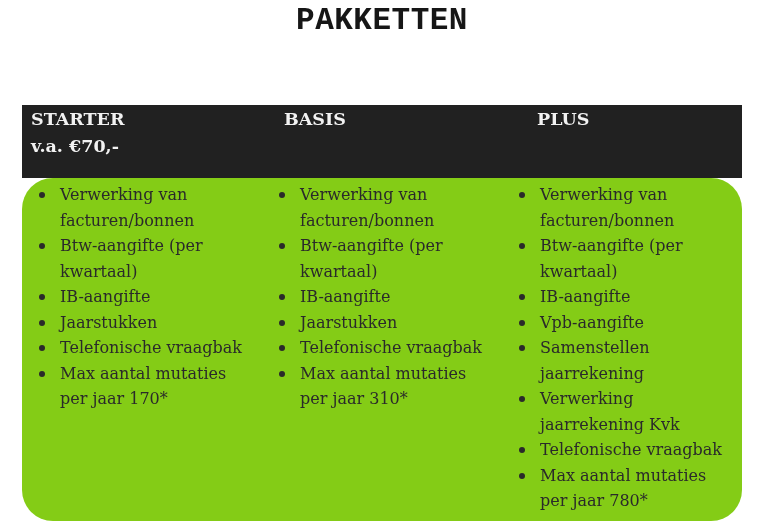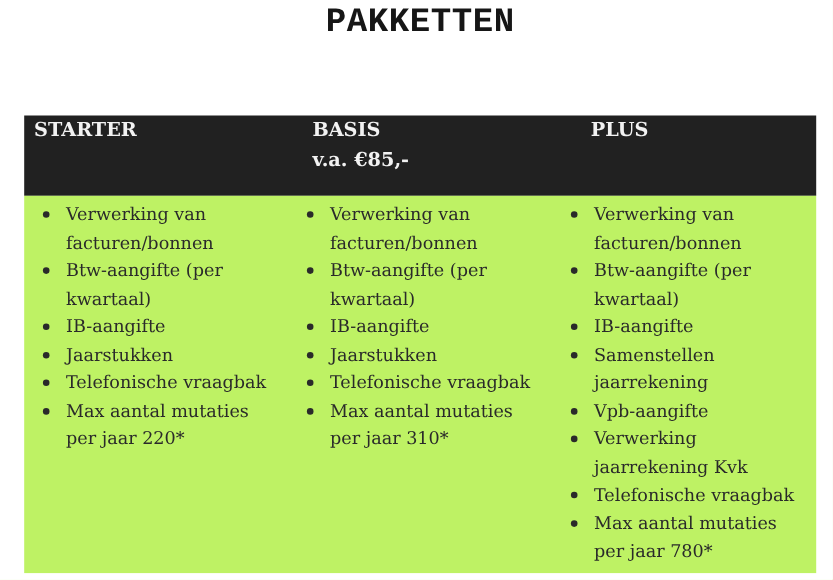--- a/index.html
+++ b/index.html
@@ -38,23 +38,24 @@
     width: 240px;
     padding: 1px 10px 0 9px;
     color: #f2f2f2;
     font-weight: bold;
     font-size: 17.5px;
     line-height: 27px;
   }
 
   .tbody {
     display: flex;
-    background: #bef264;
+    background: #84cc16;
     min-height: 343px;
     padding-top: 4px;
+    border-radius: 31px;
   }
   .tcol { width: 240px; }
 
   ul.features { list-style: none; }
   ul.features li {
     position: relative;
     padding: 0 12px 0 38px;
     font-size: 16px;
     line-height: 25.5px;
     color: #2a2a2a;
@@ -72,61 +73,61 @@
 
 <div class="page">
 
   <h1 class="title">PAKKETTEN</h1>
 
   <div class="pricing-table">
 
     <div class="thead">
       <div class="th">
         <div>STARTER</div>
+        <div>v.a. €70,-</div>
       </div>
       <div class="th">
         <div>BASIS</div>
-        <div>v.a. €85,-</div>
       </div>
       <div class="th">
         <div>PLUS</div>
       </div>
     </div>
 
     <div class="tbody">
 
       <div class="tcol">
         <ul class="features">
           <li><span class="dot"></span><span>Verwerking van facturen/bonnen</span></li>
           <li><span class="dot"></span><span>Btw-aangifte (per kwartaal)</span></li>
           <li><span class="dot"></span><span>IB-aangifte</span></li>
           <li><span class="dot"></span><span>Jaarstukken</span></li>
           <li><span class="dot"></span><span>Telefonische vraagbak</span></li>
-          <li><span class="dot"></span><span>Max aantal mutaties per jaar 220*</span></li>
+          <li><span class="dot"></span><span>Max aantal mutaties per jaar 170*</span></li>
         </ul>
       </div>
 
       <div class="tcol">
         <ul class="features">
           <li><span class="dot"></span><span>Verwerking van facturen/bonnen</span></li>
           <li><span class="dot"></span><span>Btw-aangifte (per kwartaal)</span></li>
           <li><span class="dot"></span><span>IB-aangifte</span></li>
           <li><span class="dot"></span><span>Jaarstukken</span></li>
           <li><span class="dot"></span><span>Telefonische vraagbak</span></li>
           <li><span class="dot"></span><span>Max aantal mutaties per jaar 310*</span></li>
         </ul>
       </div>
 
       <div class="tcol">
         <ul class="features">
           <li><span class="dot"></span><span>Verwerking van facturen/bonnen</span></li>
           <li><span class="dot"></span><span>Btw-aangifte (per kwartaal)</span></li>
           <li><span class="dot"></span><span>IB-aangifte</span></li>
+          <li><span class="dot"></span><span>Vpb-aangifte</span></li>
           <li><span class="dot"></span><span>Samenstellen jaarrekening</span></li>
-          <li><span class="dot"></span><span>Vpb-aangifte</span></li>
           <li><span class="dot"></span><span>Verwerking jaarrekening Kvk</span></li>
           <li><span class="dot"></span><span>Telefonische vraagbak</span></li>
           <li><span class="dot"></span><span>Max aantal mutaties per jaar 780*</span></li>
         </ul>
       </div>
 
     </div>
   </div>
 </div>
 

